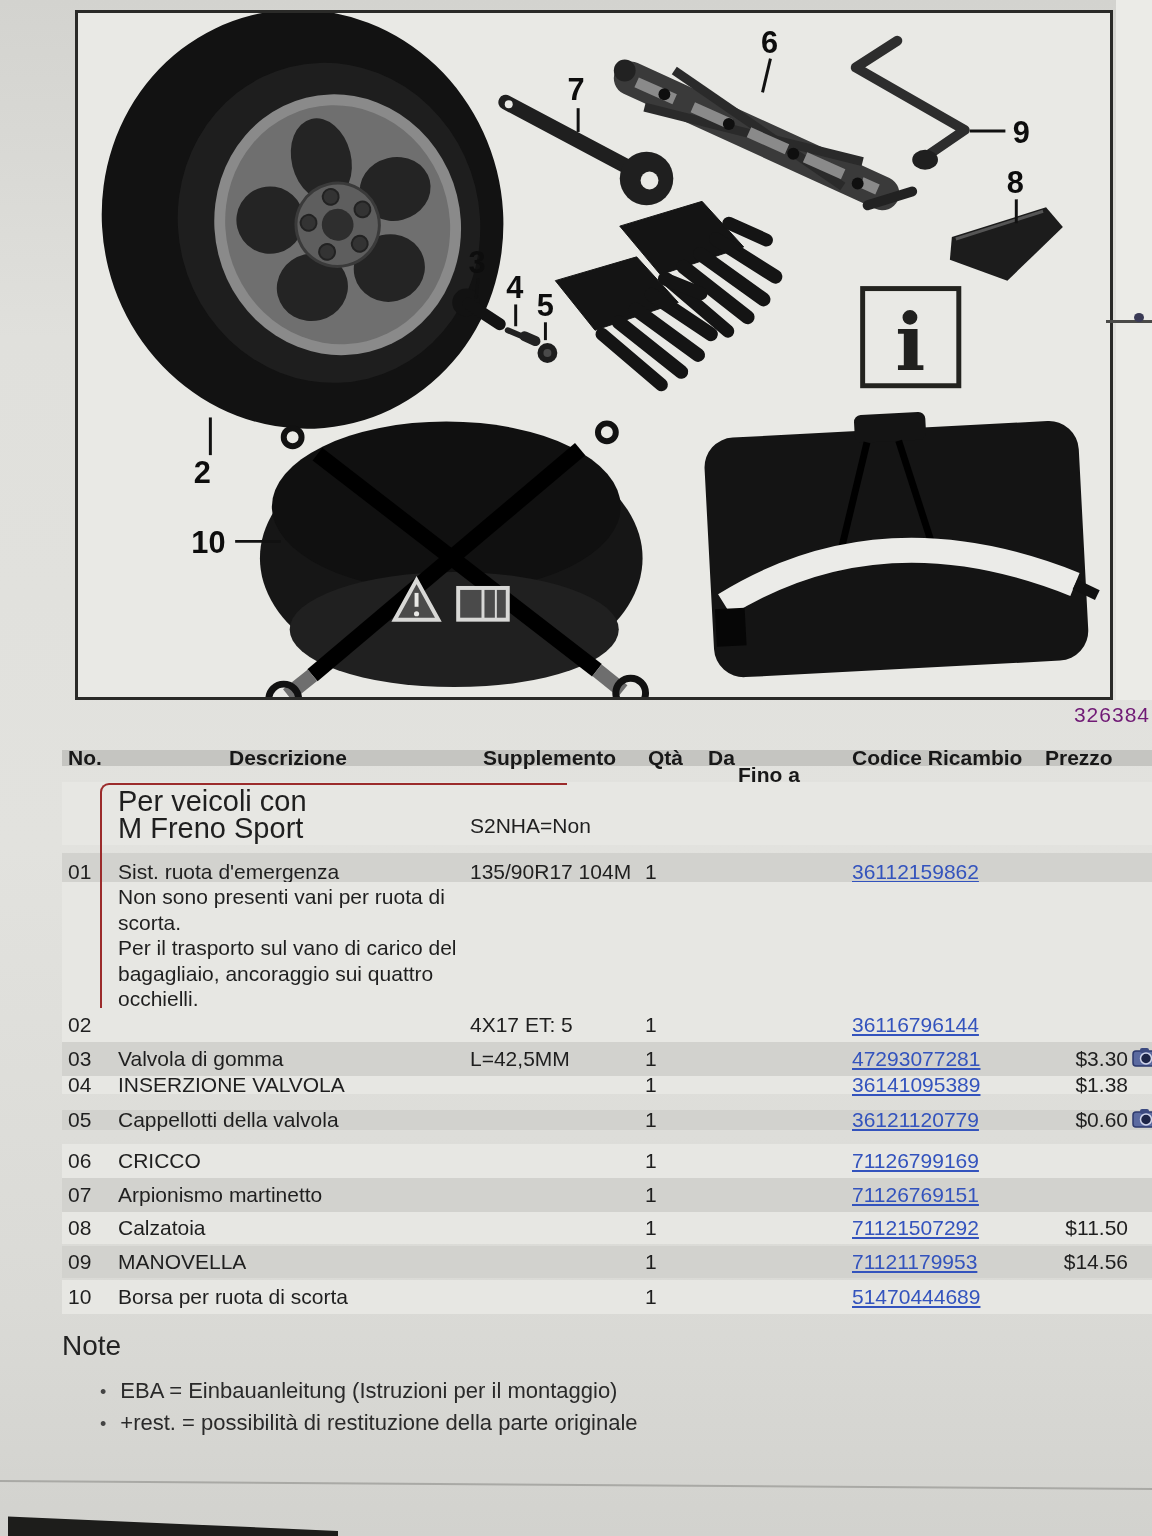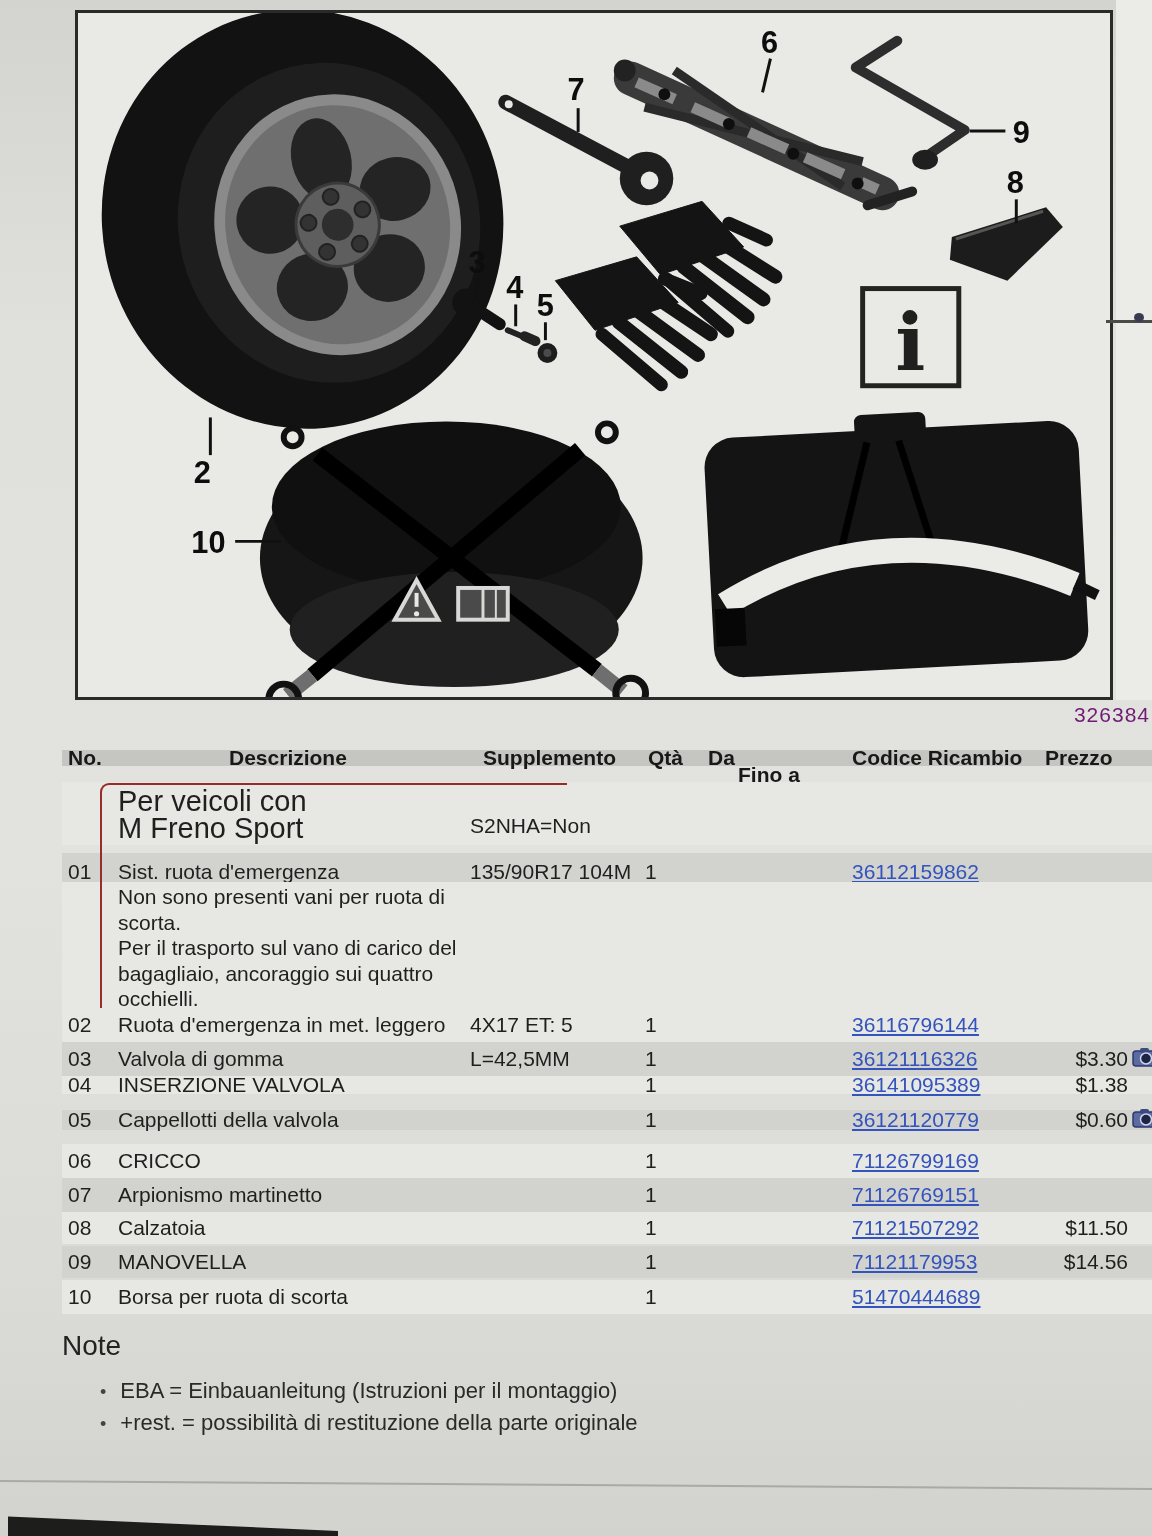--- a/index.html
+++ b/index.html
@@ -246,35 +246,34 @@
       <div>Per il trasporto sul vano di carico del</div>
       <div>bagagliaio, ancoraggio sui quattro</div>
       <div>occhielli.</div>
     </div>
   </div>
 
   <div class="red-bracket"></div>
 
   <div class="t-row bg-light" style="top:1008px;height:34px;">
     <div class="cell c-no">02</div>
-    <div class="cell c-desc">Ruota d'emergenza in met. leggero</div>
     <div class="cell c-sup">4X17 ET: 5</div>
     <div class="cell c-qty">1</div>
     <div class="cell c-code">
         <a class="part-link">36116796144</a>
       </div>
   </div>
 
   <div class="t-row bg-gray" style="top:1042px;height:34px;">
     <div class="cell c-no">03</div>
     <div class="cell c-desc">Valvola di gomma</div>
     <div class="cell c-sup">L=42,5MM</div>
     <div class="cell c-qty">1</div>
     <div class="cell c-code">
-        <a class="part-link">36121116326</a>
+        <a class="part-link">47293077281</a>
       </div>
     <div class="cell c-price">$3.30</div>
     <span class="cam">
       <svg width="26" height="20" viewBox="0 0 26 20">
           <rect x="1" y="4" width="24" height="15" rx="3" fill="#5b6aa0" stroke="#2e3a6e" stroke-width="1.5"></rect>
           <rect x="8" y="1" width="9" height="5" rx="2" fill="#3c4a80"></rect>
           <circle cx="14" cy="11.5" r="5.5" fill="#1d2547" stroke="#cfd4ea" stroke-width="1.5"></circle>
         </svg>
     </span>
   </div>

